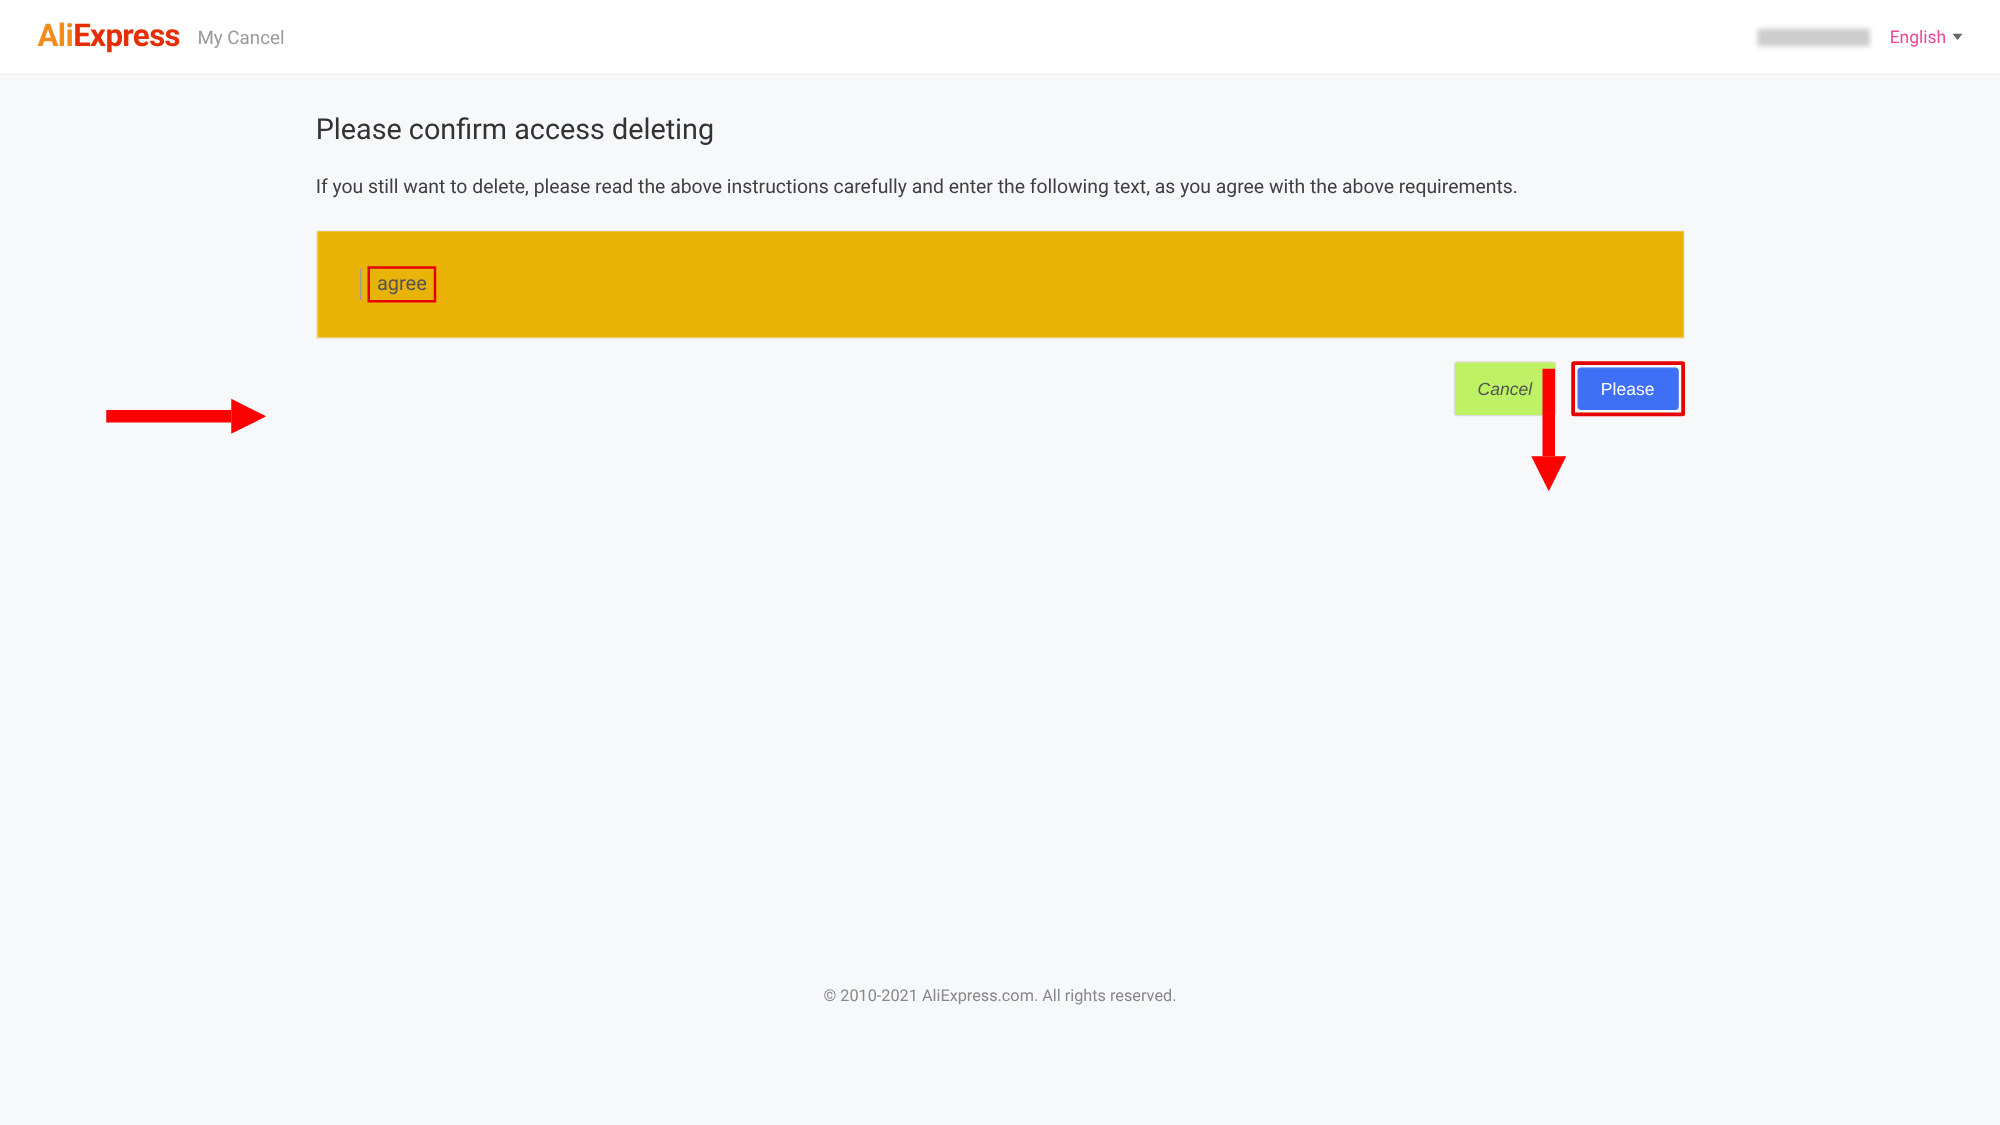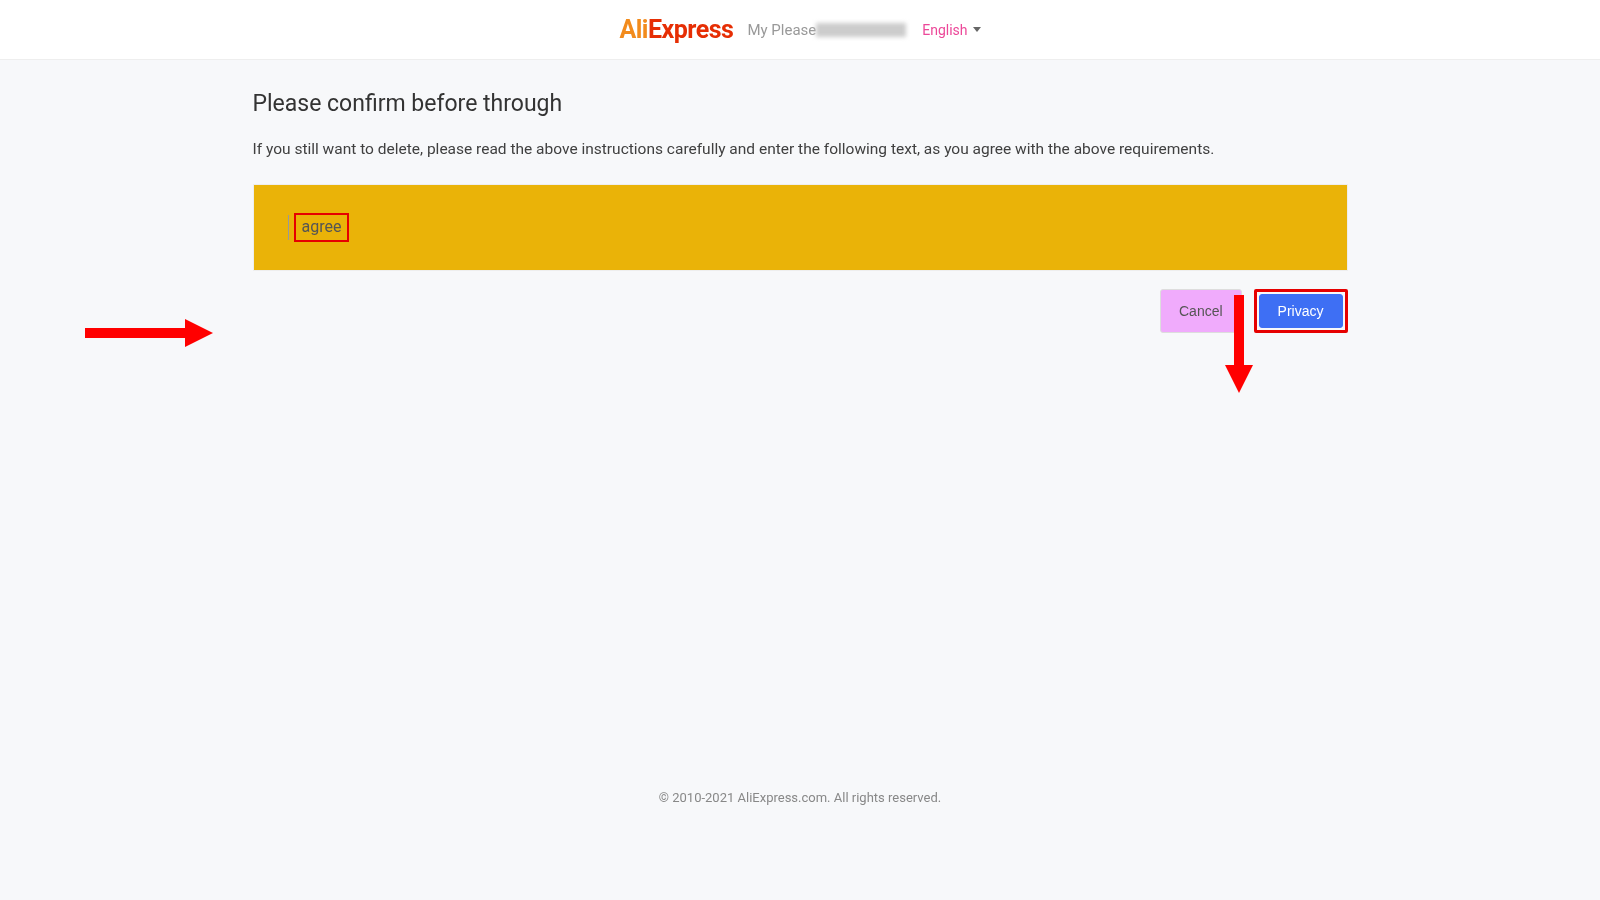--- a/index.html
+++ b/index.html
@@ -12,21 +12,21 @@
       background: #f7f8fa;
       width: 1600px;
       height: 900px;
       overflow: hidden;
     }
     .header {
       background: #ffffff;
       height: 60px;
       display: flex;
       align-items: center;
-      justify-content: center;
+      justify-content: space-between;
       padding: 0 30px;
       border-bottom: 1px solid #eee;
     }
     .header-left {
       display: flex;
       align-items: center;
       gap: 14px;
     }
     .logo {
       display: flex;
@@ -137,23 +137,24 @@
       position: relative;
     }
     .btn {
       padding: 8px 18px;
       font-size: 14px;
       border-radius: 3px;
       cursor: pointer;
       border: 1px solid transparent;
     }
     .btn-cancel {
-      background: #f0abfc;
+      background: #bef264;
       border: 1px solid #ddd;
       color: #555;
+      font-style: italic;
     }
     .btn-delete {
       background: #3e6ff4;
       color: #fff;
       border: 1px solid #3e6ff4;
     }
     .delete-highlight {
       border: 3px solid #e60000;
       padding: 2px;
       border-radius: 2px;
@@ -221,47 +222,47 @@
 </head>
 <body>
 
 <div class="header">
   <div class="header-left">
     <div class="logo">
       <span class="logo-text">
         <span class="logo-ali">Ali</span><span class="logo-express">Express</span>
       </span>
     </div>
-    <span class="section-label">My Please</span>
+    <span class="section-label">My Cancel</span>
   </div>
   <div class="header-right">
     <div class="user-blur"></div>
     <div class="lang-selector">
       <span>English</span>
       <span class="chevron-down"></span>
     </div>
   </div>
 </div>
 
 <div class="main">
-  <h1 class="page-title">Please confirm before through</h1>
+  <h1 class="page-title">Please confirm access deleting</h1>
 
 
   <p class="instruction-text">If you still want to delete, please read the above instructions carefully and enter the following text, as you agree with the above requirements.</p>
 
   <div class="input-card">
     <div class="input-wrap">
       <span class="agree-highlight">agree</span>
     </div>
   </div>
 
   <div class="action-row">
     <button class="btn btn-cancel">Cancel</button>
     <span class="delete-highlight">
-      <button class="btn btn-delete">Privacy</button>
+      <button class="btn btn-delete">Please</button>
     </span>
   </div>
 </div>
 
 <div class="arrow-left">
   <div class="arrow-left-wrap">
     <div class="arrow-shaft-h"></div>
     <div class="arrow-head-right"></div>
   </div>
 </div>

